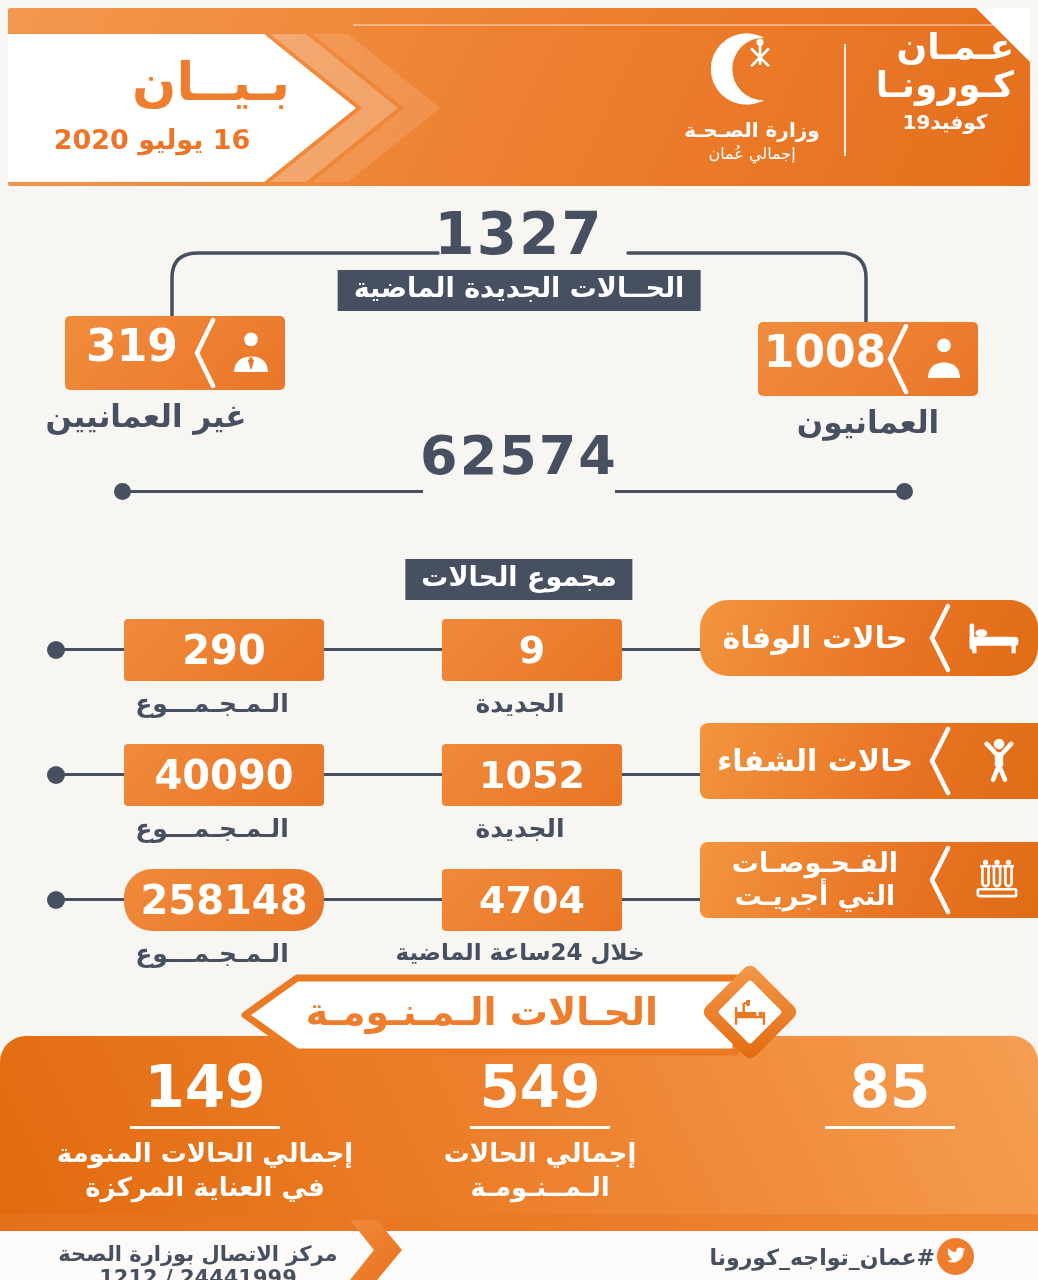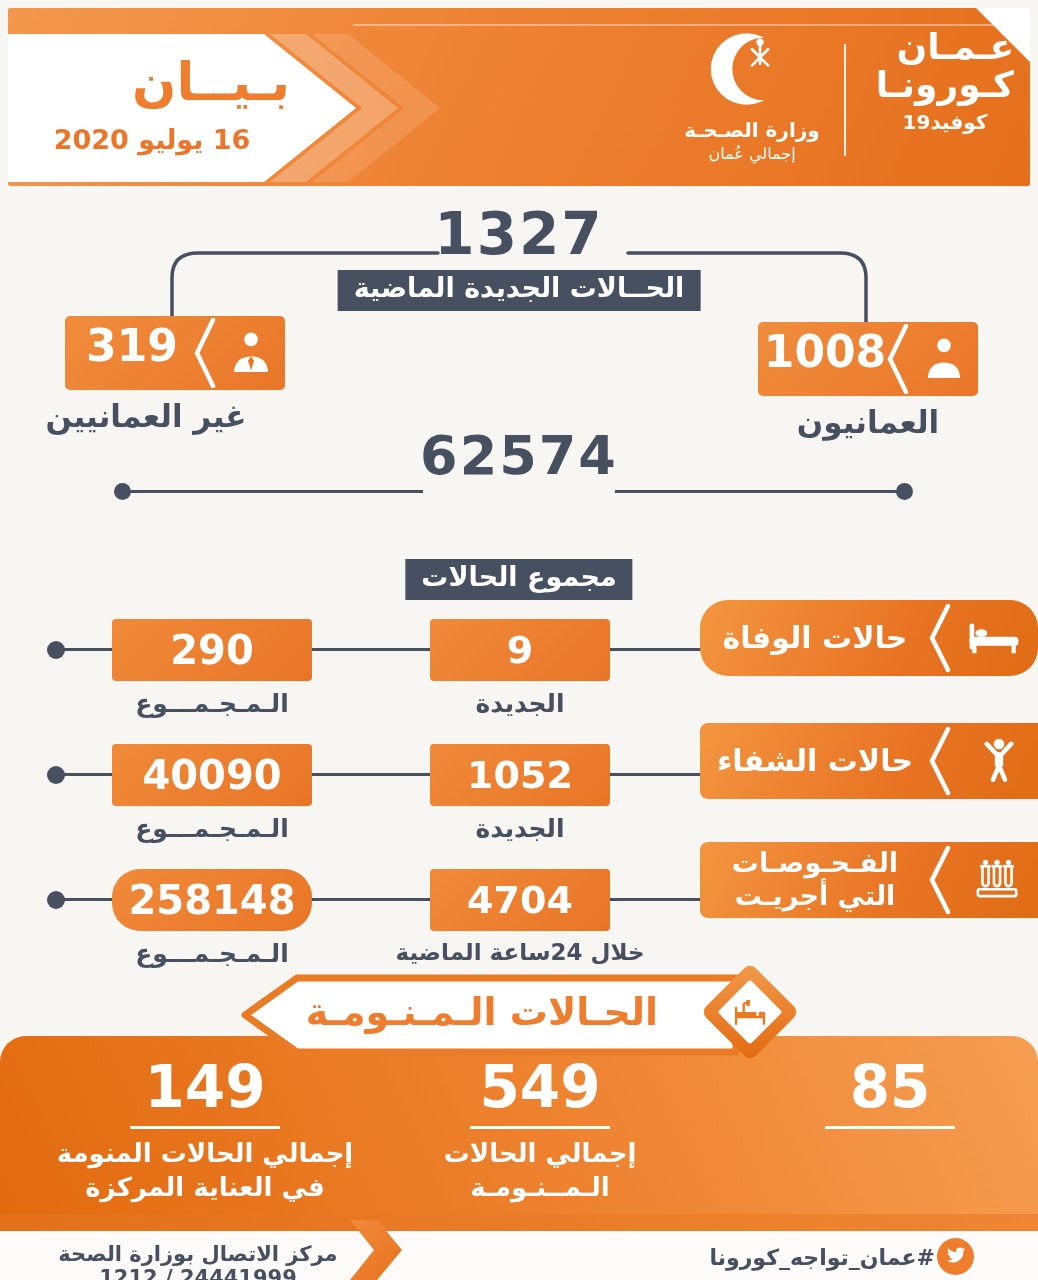--- a/index.html
+++ b/index.html
@@ -51,21 +51,21 @@
   
   #val-total{top:424px;font-size:54px;}
   #badge-total{top:511px;margin-top:48px;}
   .tline{position:absolute;top:490px;height:3px;background:#475060;}
   .tdot{position:absolute;top:483px;width:17px;height:17px;border-radius:50%;background:#475060;}
 
   
   .row-line{position:absolute;left:57px;height:3px;background:#475060;z-index:0;}
   .row-dot{position:absolute;left:47px;width:18px;height:18px;border-radius:50%;background:#475060;z-index:0;}
   .obox{position:absolute;border-radius:4px;background:linear-gradient(135deg,#f08a3a 0%,#e97526 100%);
-    display:flex;align-items:center;justify-content:center;color:#fff;z-index:1;}
+    display:flex;align-items:center;justify-content:center;color:#fff;z-index:1;margin-left:12px;}
   .tbox{left:112px;width:200px;height:62px;font-size:40px;}
   .nbox{left:430px;width:180px;height:62px;font-size:38px;}
   .under-label{position:absolute;text-align:center;color:#475060;font-size:25px;z-index:1;}
   .rbox{position:absolute;left:700px;right:0;height:76px;border-radius:8px 0 0 8px;z-index:1;
     background:linear-gradient(115deg,#f3953f 0%,#e87323 60%,#e06c15 100%);}
   .rbox .title{position:absolute;left:10px;right:118px;top:0;bottom:0;display:flex;flex-direction:column;
     justify-content:center;text-align:center;color:#fff;font-size:30px;line-height:1.22;}
   .rbox .title.two{font-size:27px;}
   .rbox .notch{position:absolute;right:86px;top:2px;}
   .rbox .ricon{position:absolute;right:18px;top:50%;transform:translateY(-50%);}

